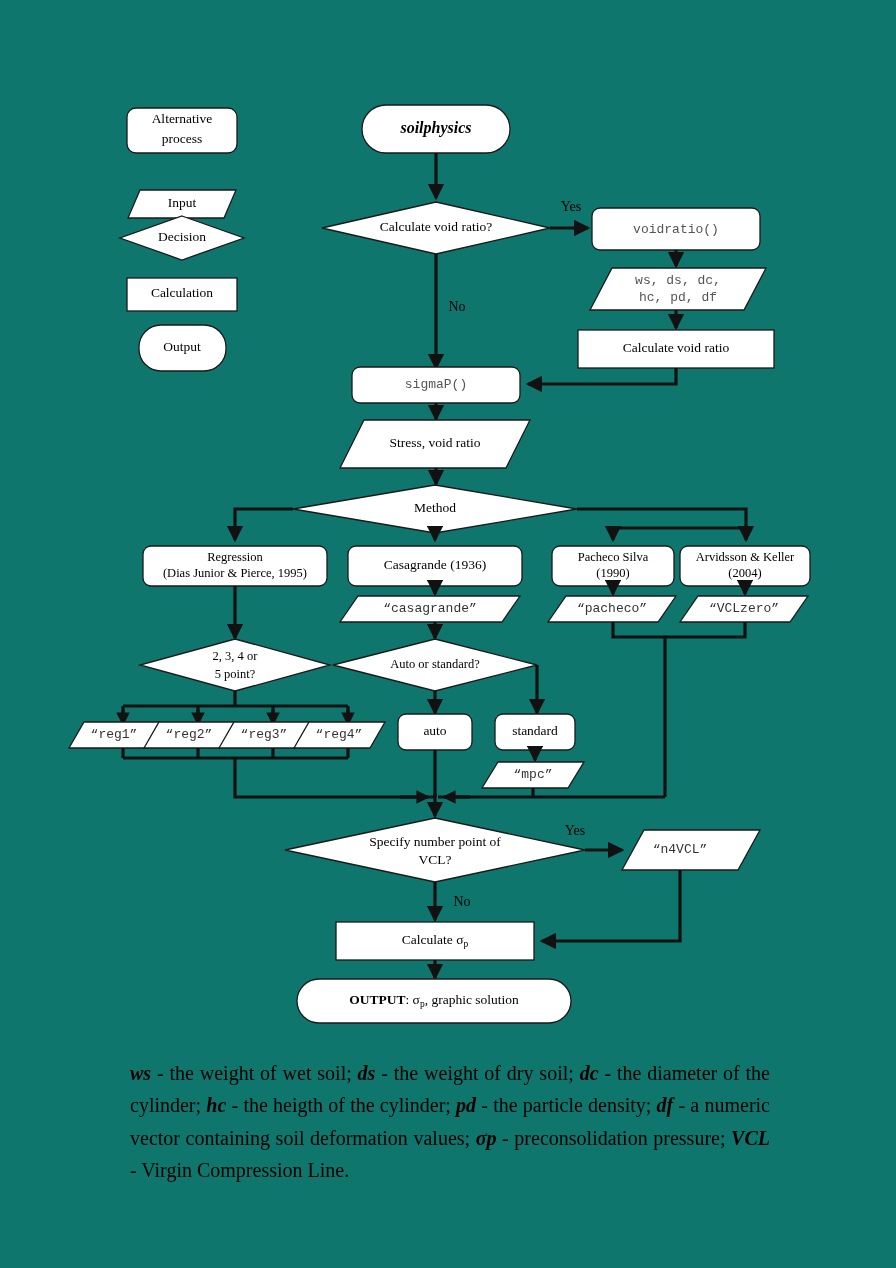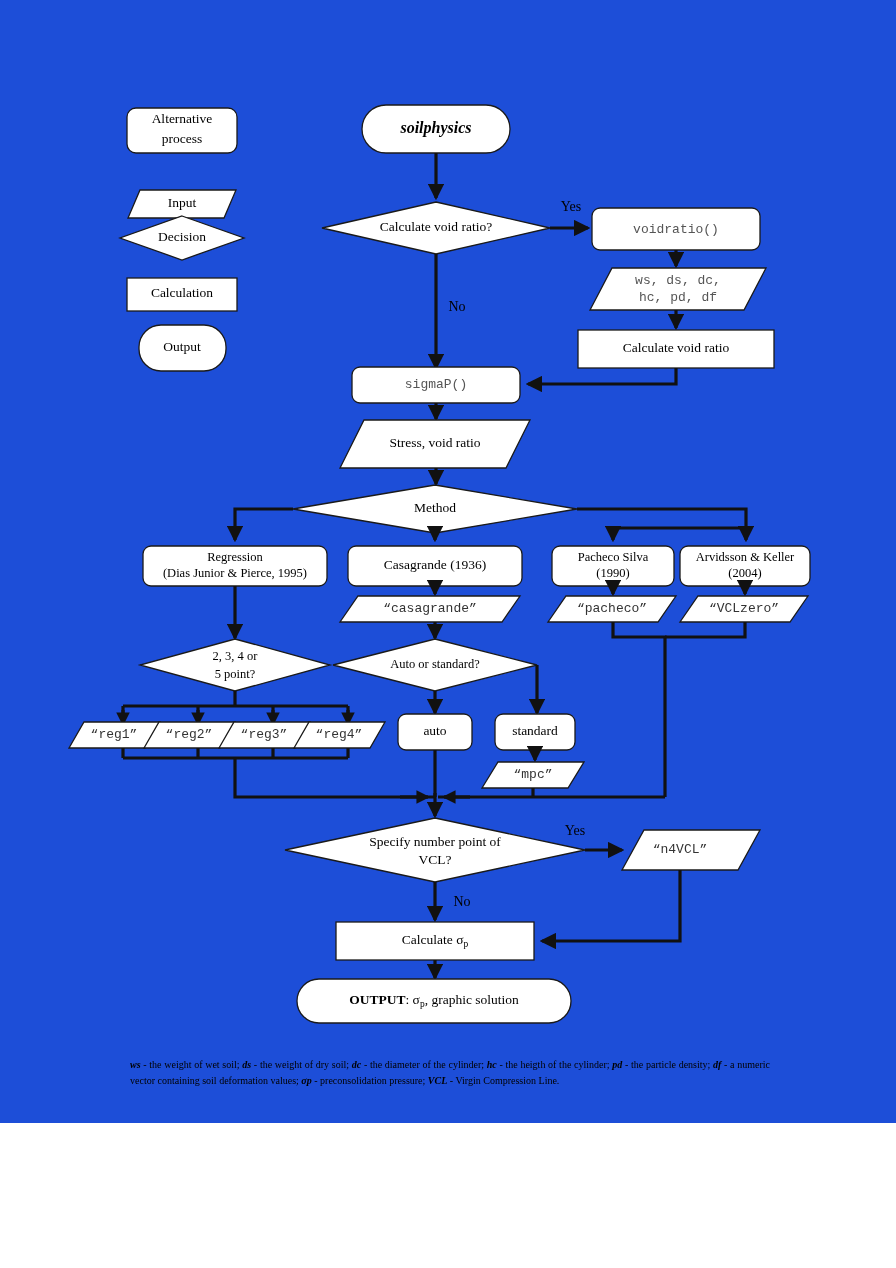--- a/index.html
+++ b/index.html
@@ -1,30 +1,30 @@
 <!DOCTYPE html>
 <html><head>
 <meta charset="utf-8">
 <style>
   html,body{margin:0;padding:0;background:#ffffff;}
   body{width:896px;height:1268px;font-family:"Liberation Serif",serif;color:#000;}
-  #root{position:relative;width:896px;height:1123px;overflow:hidden;background:#1d4ed8;}
+  #root{position:relative;width:896px;height:1268px;overflow:hidden;background:#0f766e;}
   svg#chart{position:absolute;left:0;top:0;width:896px;height:1268px;}
   .shp{fill:#ffffff;stroke:#1a1a1a;}
   .thin{stroke-width:1.3;}
   .ln{stroke:#111111;fill:none;}
   .ln-thick{stroke-width:3.2;}
   text{font-family:"Liberation Serif",serif;fill:#000;}
   .t{font-size:13.5px;text-anchor:middle;dominant-baseline:middle;}
   .t-mono{font-family:"Liberation Mono",monospace;font-size:13px;text-anchor:middle;dominant-baseline:middle;fill:#555;}
   .t-mono-d{font-family:"Liberation Mono",monospace;font-size:13px;text-anchor:middle;dominant-baseline:middle;fill:#333;}
   .t-it{font-size:16px;font-style:italic;font-weight:bold;text-anchor:middle;dominant-baseline:middle;}
   .t-lbl{font-size:14px;text-anchor:middle;dominant-baseline:middle;}
   .t-sm{font-size:12.5px;text-anchor:middle;dominant-baseline:middle;}
-  .caption{position:absolute;left:130px;top:1057px;width:640px;font-size:10px;
+  .caption{position:absolute;left:130px;top:1057px;width:640px;font-size:20px;
            line-height:1.62;text-align:justify;font-family:"Liberation Serif",serif;}
   .caption .sg{font-weight:bold;font-style:italic;}
 </style>
 </head>
 <body>
 
 <div id="root">
 
 <svg id="chart" viewBox="0 0 896 1268">
   <defs>

